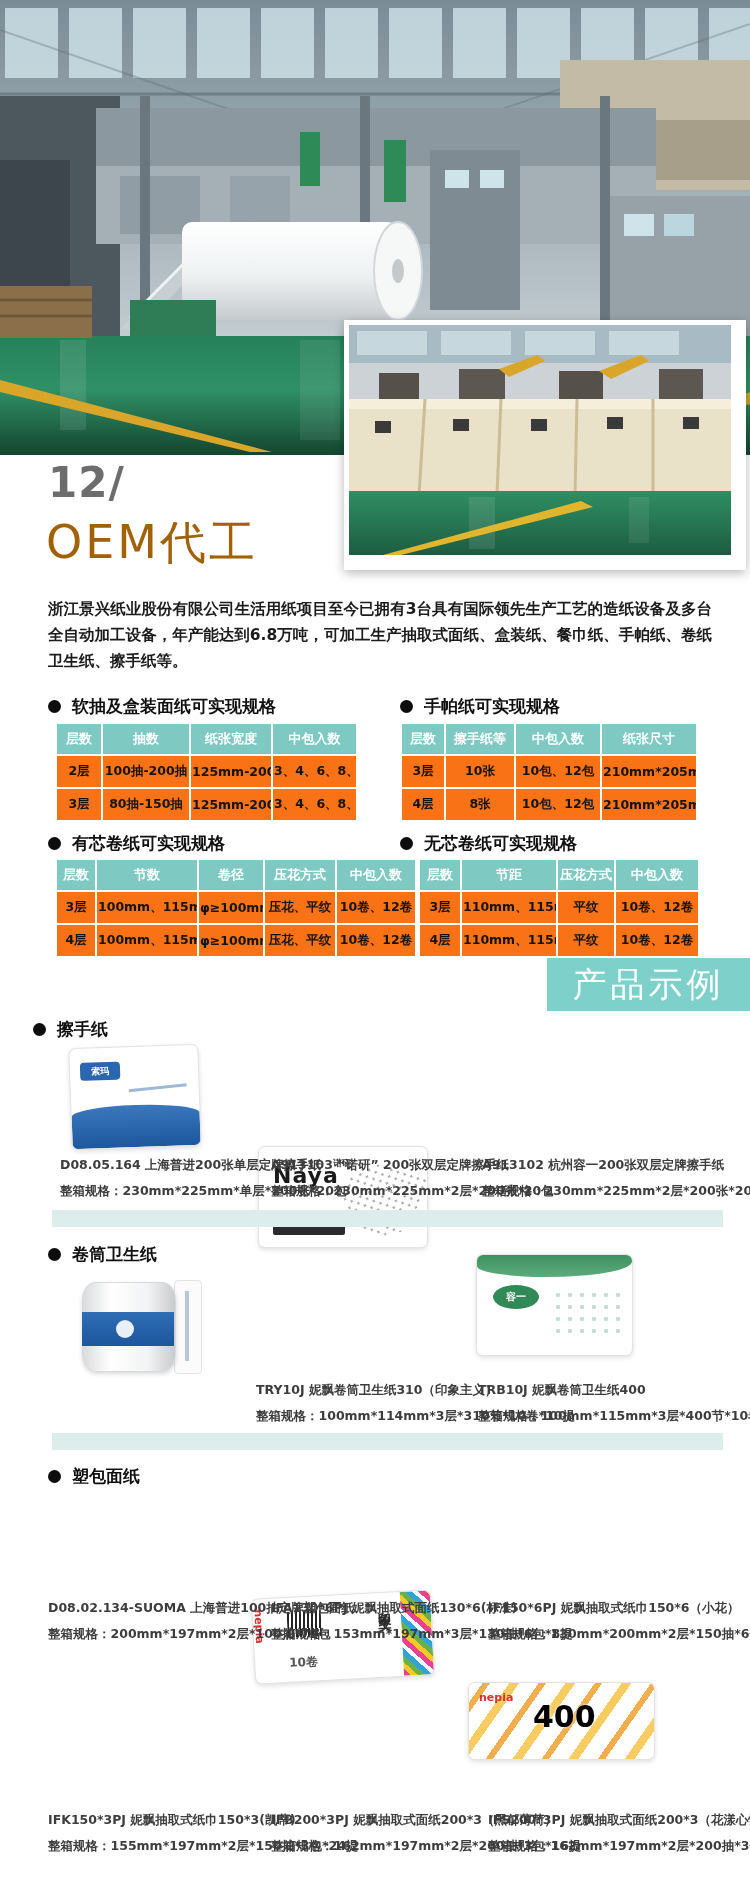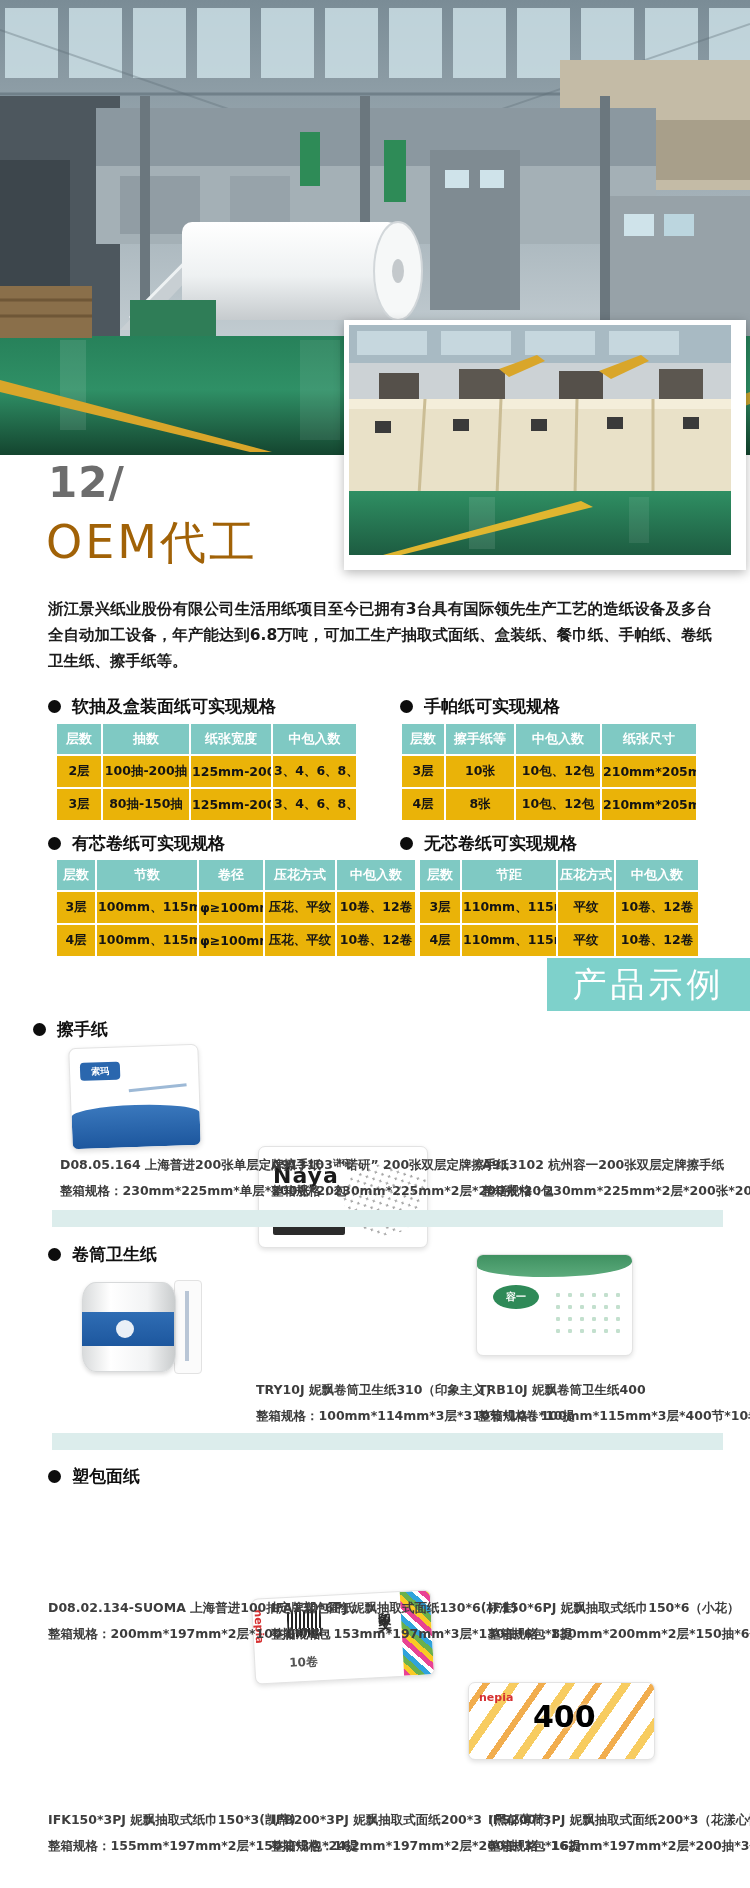--- a/index.html
+++ b/index.html
@@ -18,21 +18,21 @@
   .intro{position:absolute;left:48px;top:596px;width:664px;margin:0;font-size:15.5px;line-height:26px;
          font-weight:600;color:#1c1c1c;text-align:justify;}
 
   
   .sec-h{position:absolute;display:flex;align-items:center;gap:11px;font-size:17px;font-weight:700;color:#101010;}
   .bullet{width:13px;height:13px;border-radius:50%;background:#0d0d0d;flex:0 0 auto;}
 
   
   table.spec{position:absolute;border-collapse:separate;border-spacing:2px;table-layout:fixed;}
   table.spec th{background:#7fc9c3;color:#fff;font-size:13px;font-weight:700;padding:6px 1px;text-align:center;}
-  table.spec td{background:#eab308;color:#141414;font-size:12.5px;font-weight:600;padding:7px 1px;text-align:center;
+  table.spec td{background:#f97316;color:#141414;font-size:12.5px;font-weight:600;padding:7px 1px;text-align:center;
                 white-space:nowrap;overflow:hidden;}
 
   
   .banner{position:absolute;left:547px;top:958px;width:203px;height:53px;background:#7ed1cb;color:#fff;
           font-size:34px;letter-spacing:4px;display:flex;align-items:center;justify-content:center;font-weight:500;}
 
   .divider{position:absolute;left:52px;width:671px;height:17px;background:#dcedec;}
 
   
   .cap{position:absolute;white-space:nowrap;font-size:12.5px;font-weight:700;color:#3d3d3d;line-height:16px;}

